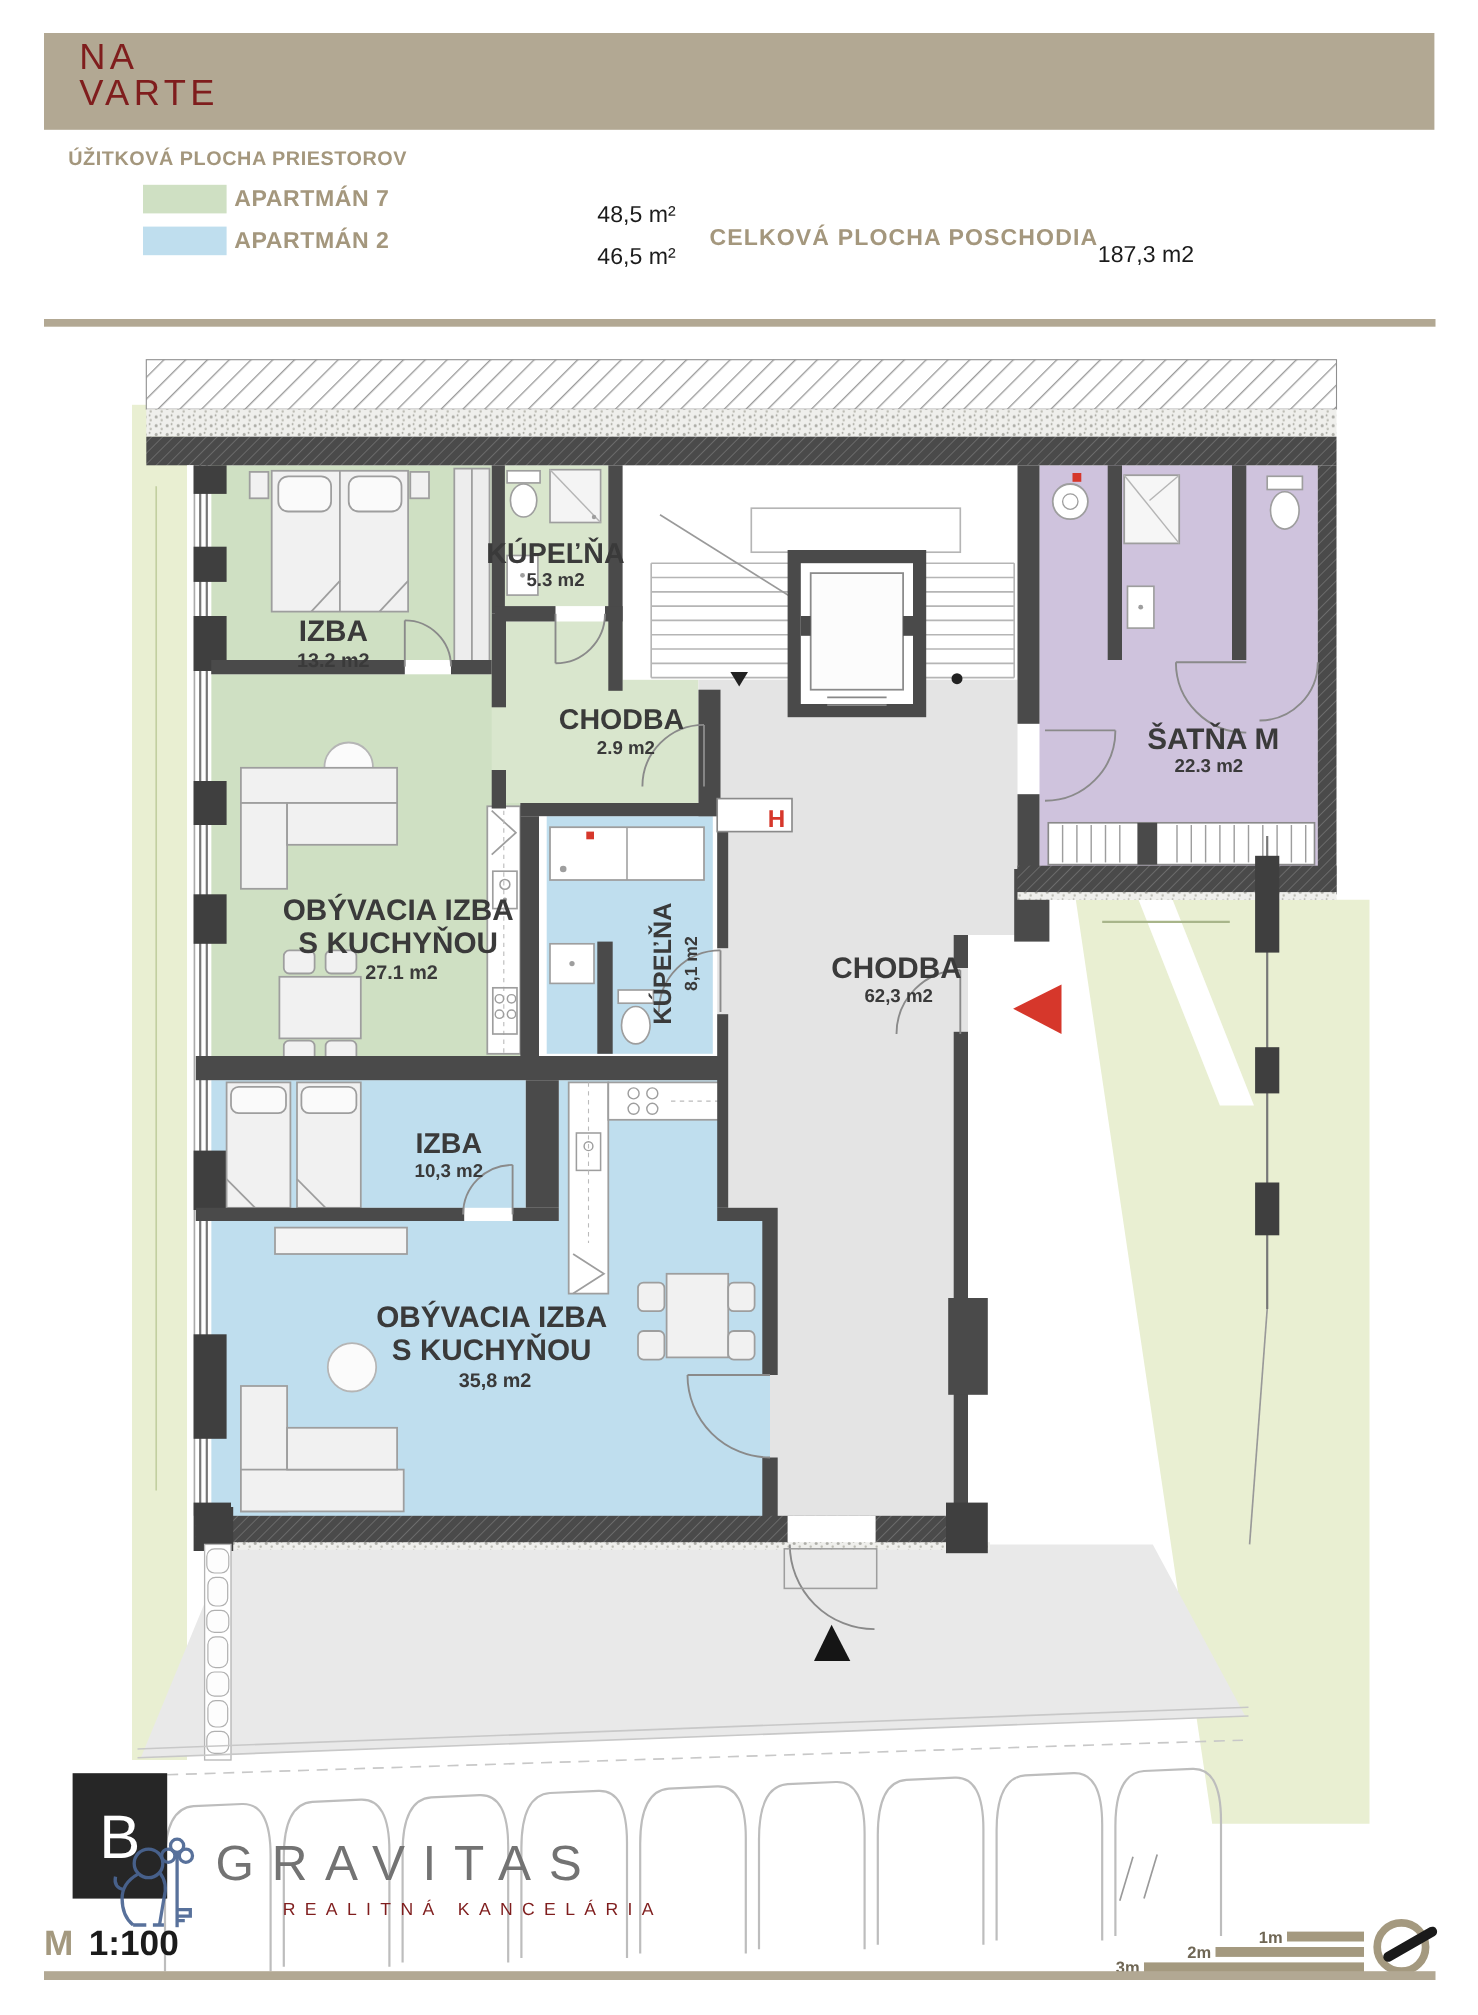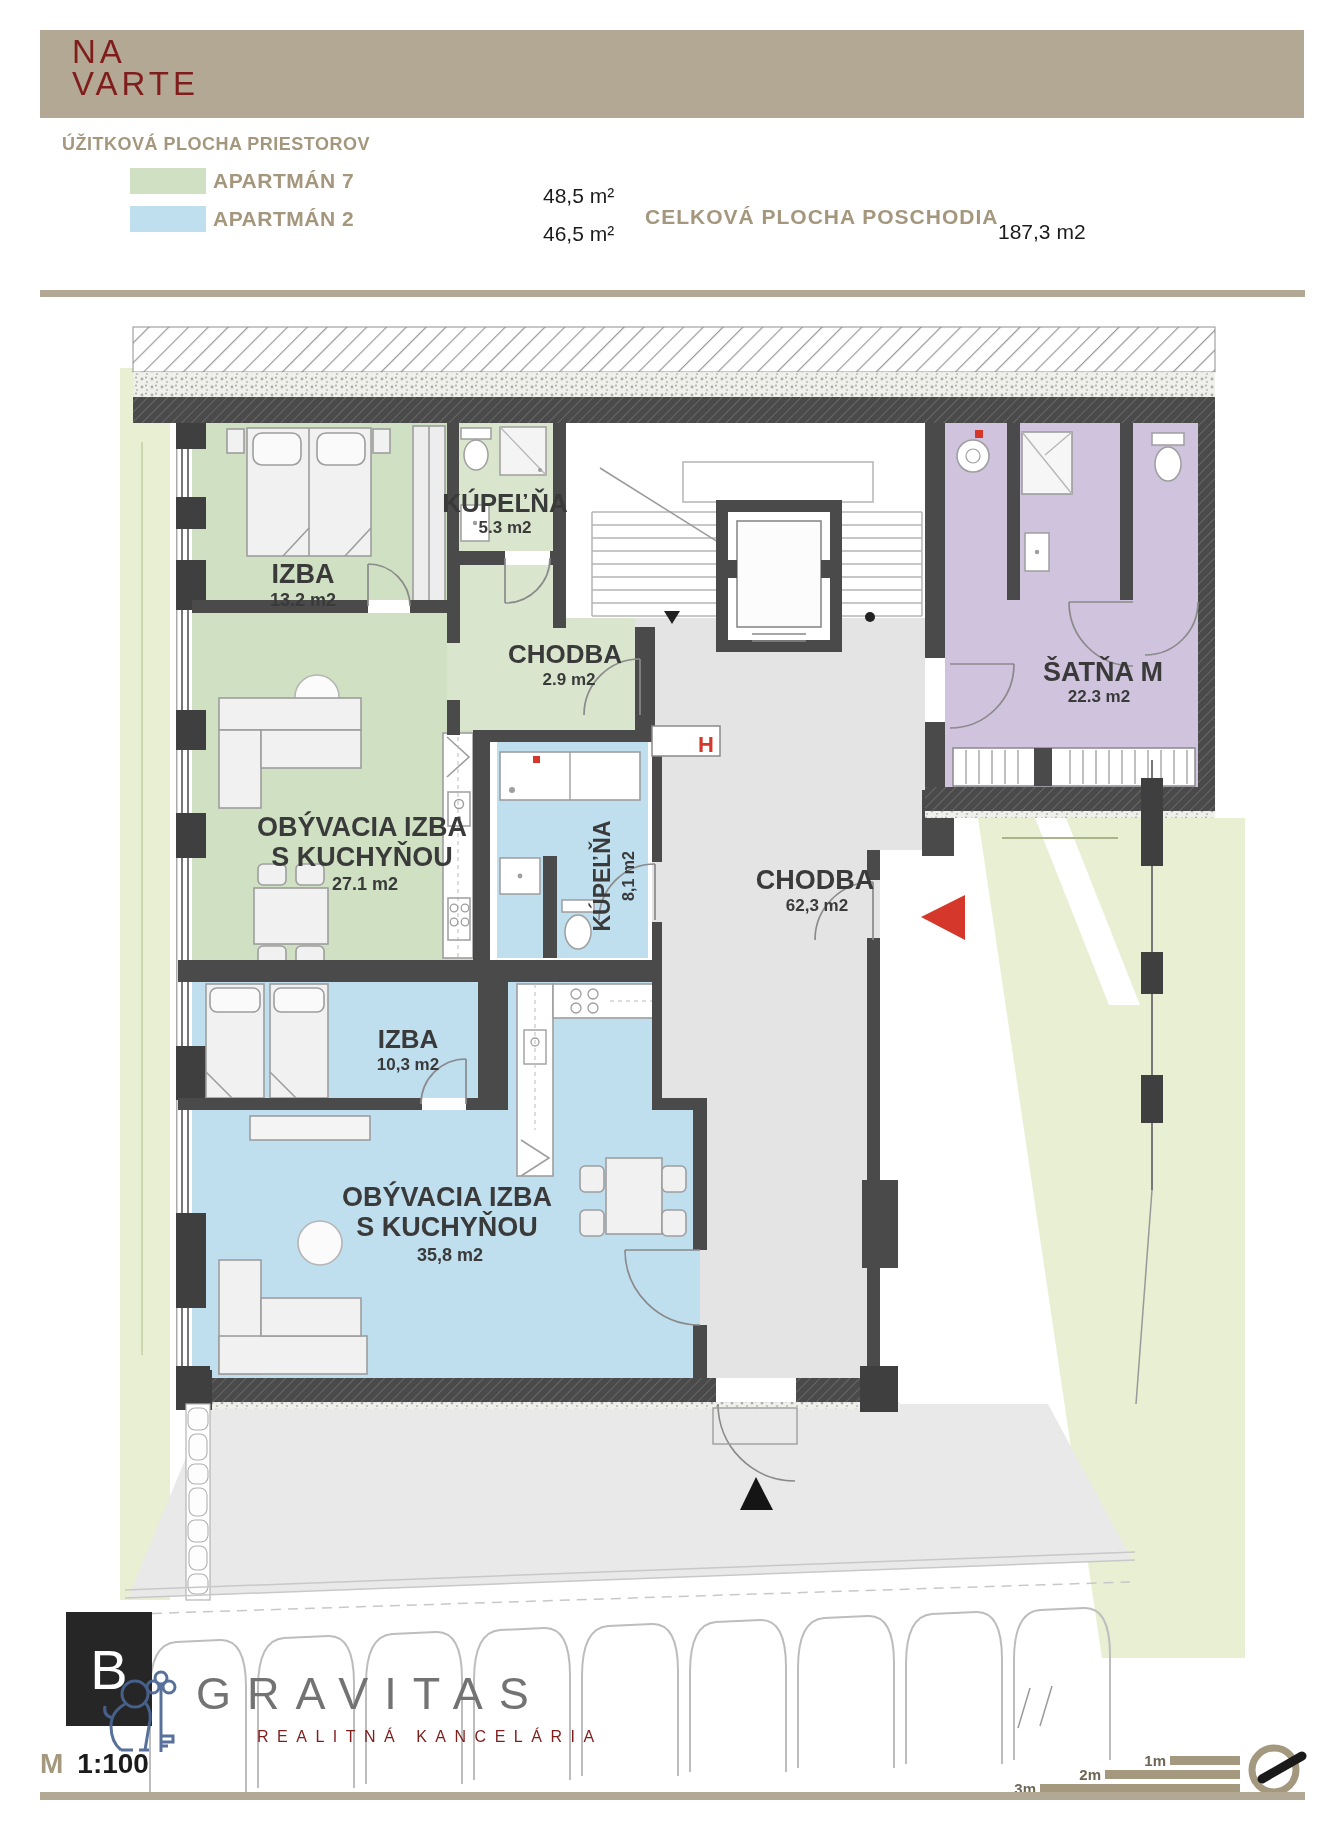--- a/index.html
+++ b/index.html
@@ -14,21 +14,21 @@
   
   .lg-title{left:62px;top:134px;color:#a4977d;font-weight:700;font-size:18px;letter-spacing:0.5px;}
   .sw{width:76px;height:26px;}
   .lg-label{color:#a4977d;font-weight:700;font-size:21px;letter-spacing:0.5px;}
   .lg-val{color:#1b1b1b;font-weight:400;font-size:21px;margin-top:16px;}
   
   .badge{left:66px;top:1612px;width:86px;height:114px;background:#262626;color:#fff;
          display:flex;align-items:center;justify-content:center;font-size:56px;font-weight:400;}
   .brandmark{left:196px;top:1668px;color:#737373;font-size:45px;letter-spacing:16px;font-weight:400;}
   .brandsub{left:212px;top:1728px;color:#7f1d1d;font-size:16px;letter-spacing:8.5px;font-weight:400;margin-left:45px;}
-  .scale-note{left:40px;top:1748px;font-size:28px;font-weight:700;}
+  .scale-note{left:40px;top:1748px;font-size:32px;font-weight:700;}
   .scale-note .m{color:#a4997f;} .scale-note .v{color:#1b1b1b;margin-left:14px;}
   svg text{font-family:"Liberation Sans",sans-serif;}
   .rn{font-weight:700;fill:#3a3a3a;text-anchor:middle;}
   .ra{font-weight:700;fill:#3a3a3a;text-anchor:middle;}
   .plan-svg{left:0;top:0;}
 </style>
 </head>
 <body>
 
 <div class="page">

